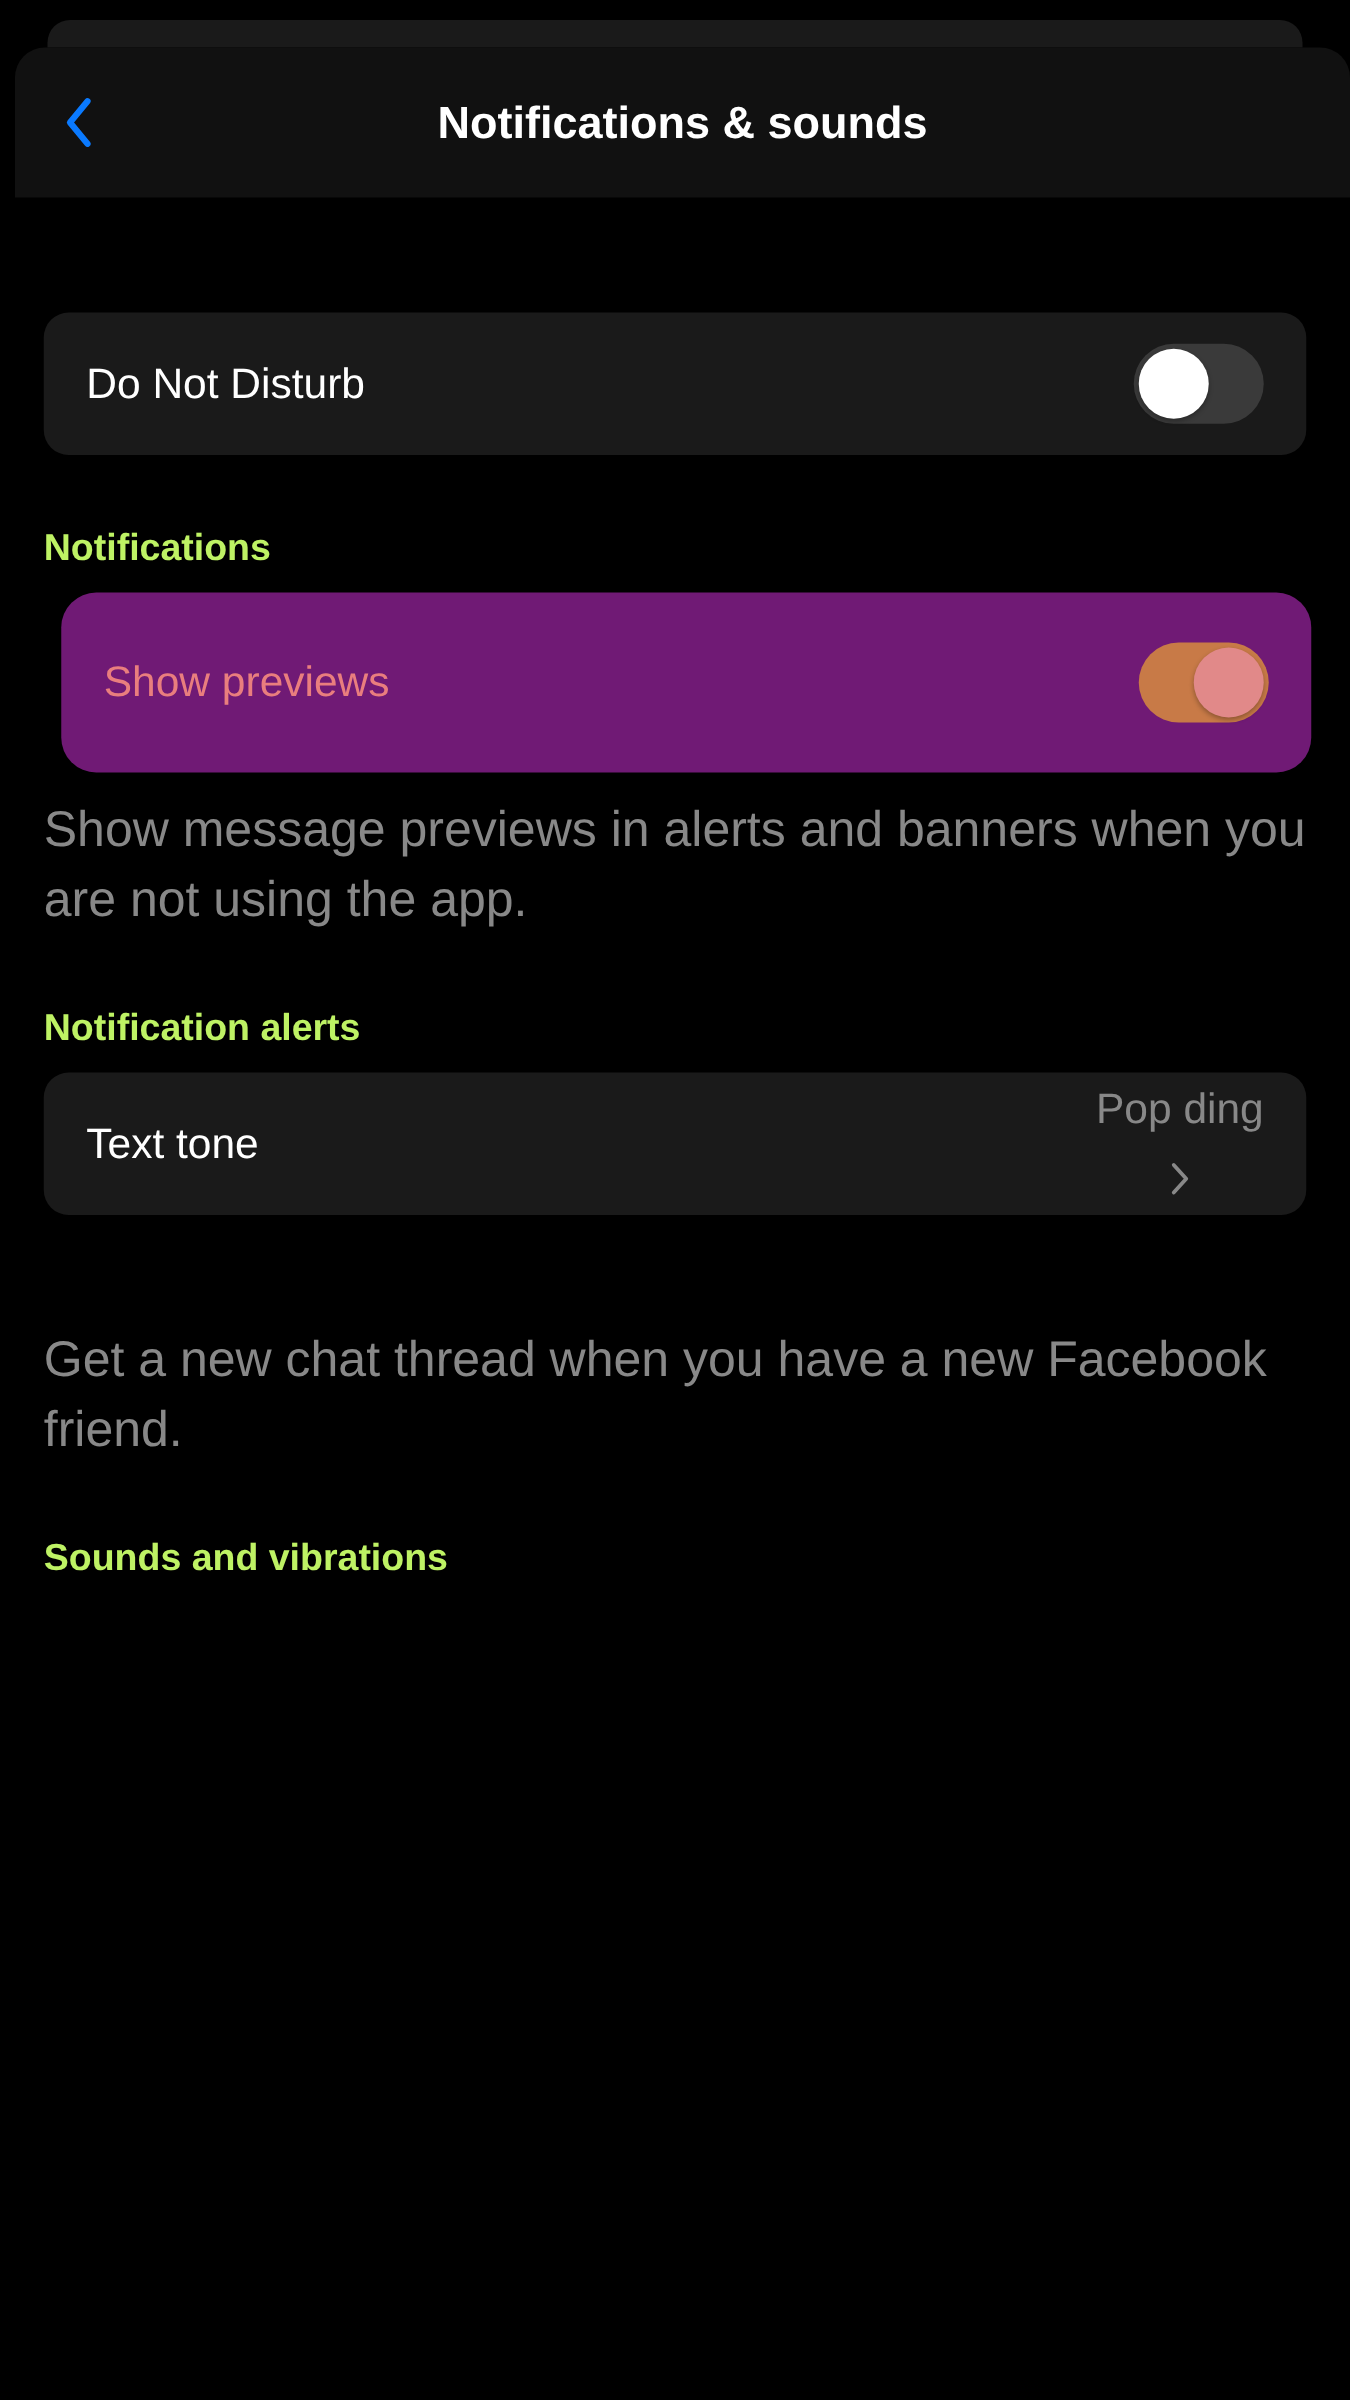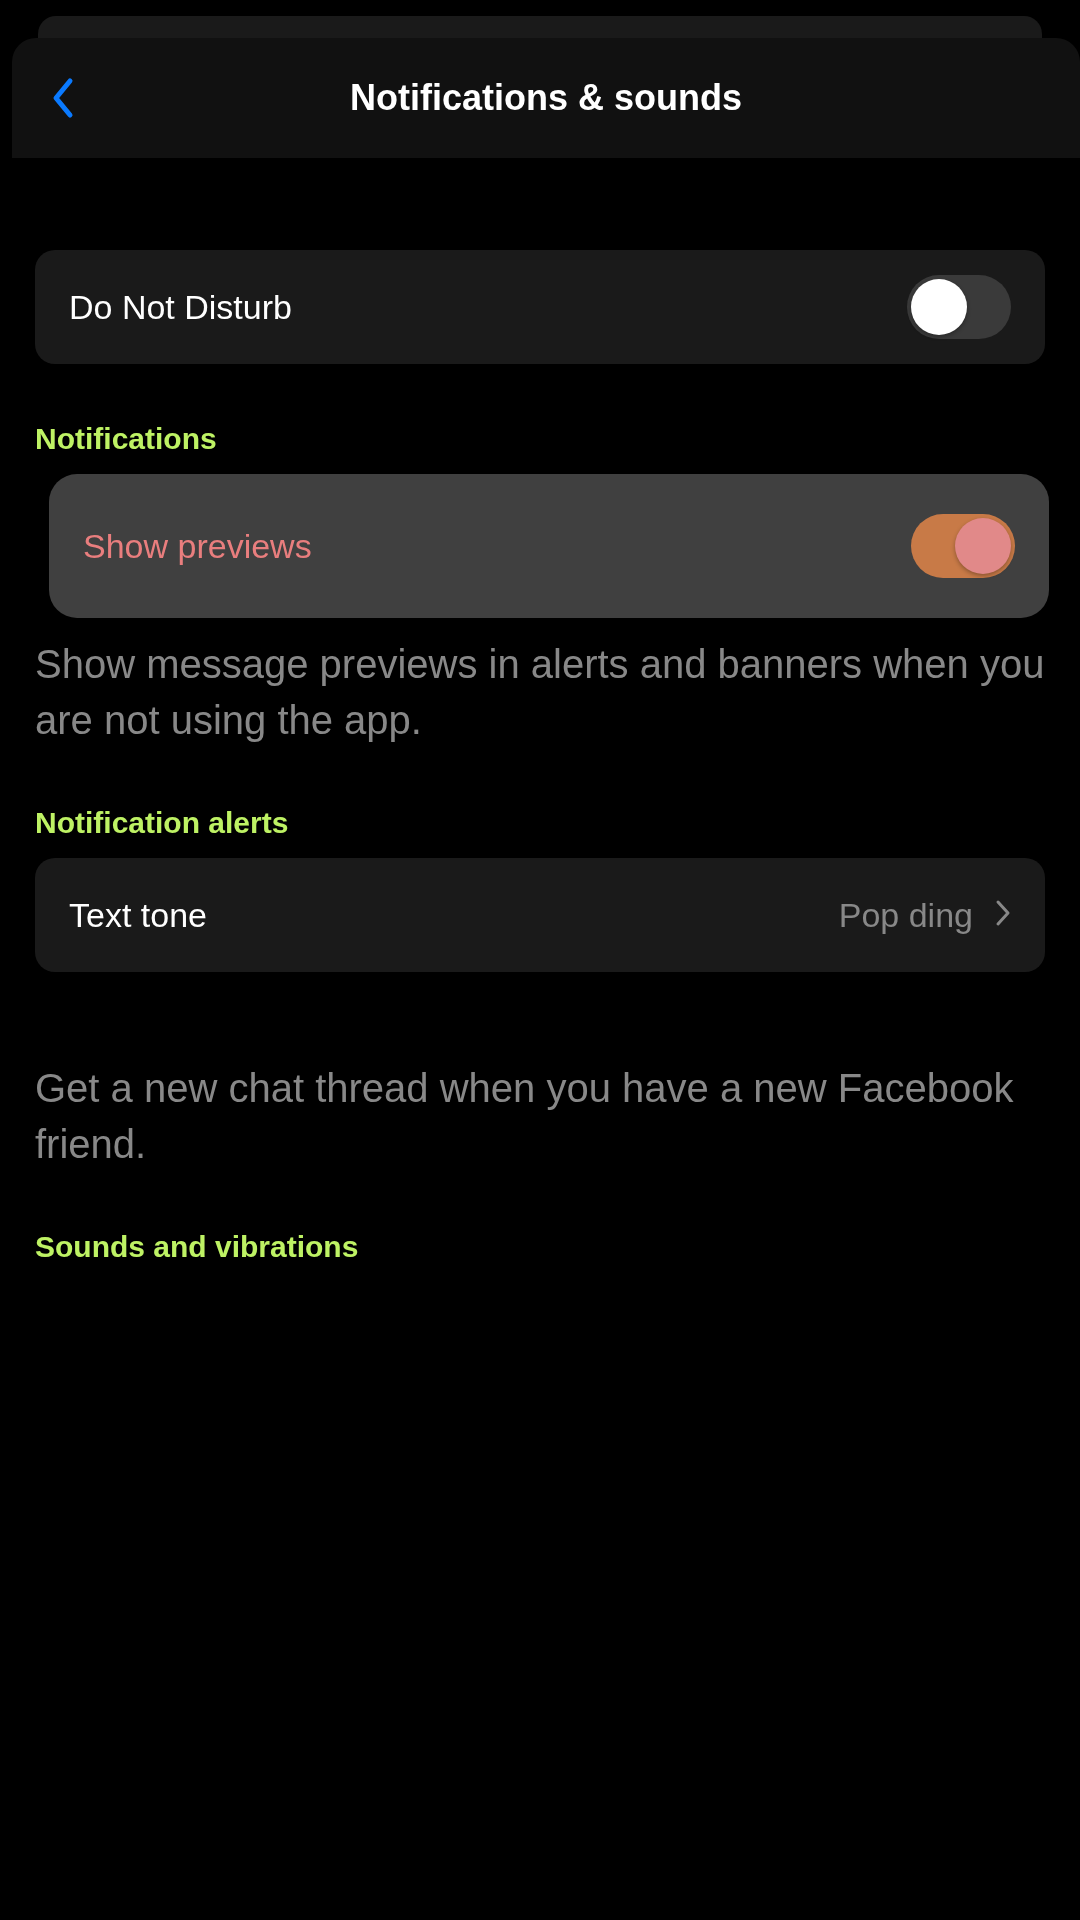--- a/index.html
+++ b/index.html
@@ -75,21 +75,21 @@
       background: #1a1a1a;
       border-radius: 20px;
       padding: 0 34px;
       height: 114px;
       display: flex;
       align-items: center;
       justify-content: space-between;
       margin-top: 0;
     }
     .setting-card.highlighted {
-      background: #404040;
+      background: #701a75;
       border-radius: 28px;
       margin-left: 14px;
       margin-right: -4px;
       height: 144px;
     }
     .setting-label {
       font-size: 34px;
       font-weight: 400;
       color: #ffffff;
     }
@@ -135,20 +135,21 @@
       font-size: 40px;
       font-weight: 400;
       color: #888888;
       line-height: 1.4;
       padding: 18px 0 0 0;
     }
     .value-row {
       display: flex;
       align-items: center;
       gap: 22px;
+      flex-direction: column;
     }
     .value-text {
       font-size: 34px;
       font-weight: 400;
       color: #888888;
     }
     .chevron-right svg {
       width: 16px;
       height: 28px;
     }

